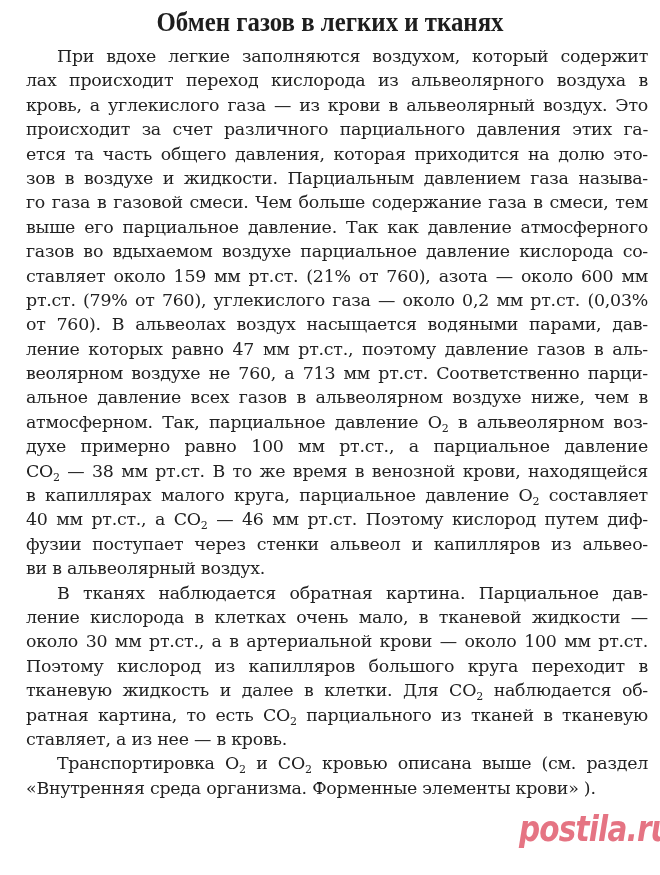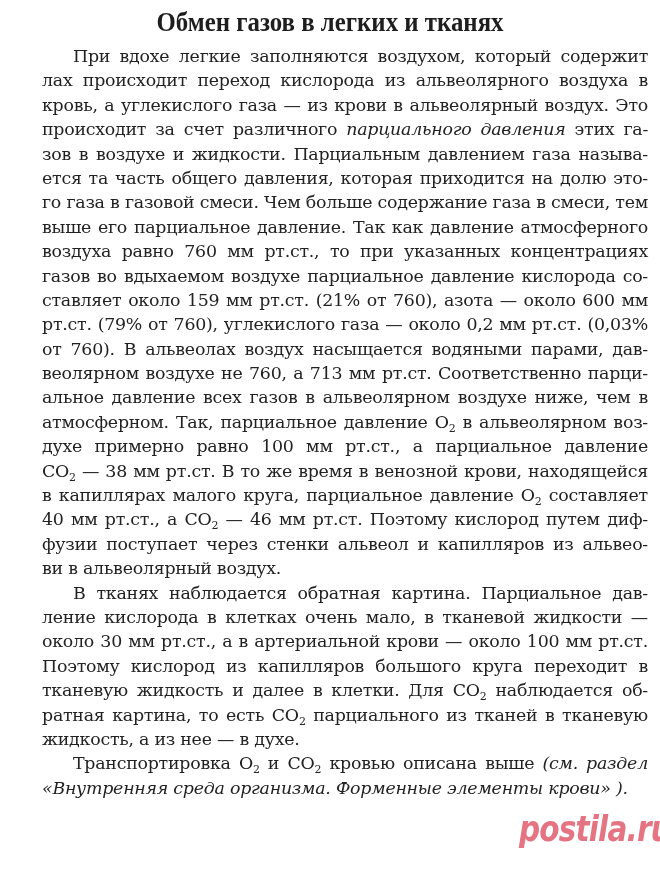--- a/index.html
+++ b/index.html
@@ -16,65 +16,64 @@
     transform: scaleX(0.92);
   }
   .body {
     position: absolute; left: 26px; top: 44px; width: 622px;
   }
   .line {
     display: block; height: 24.4px; line-height: 24.4px;
     font-size: 17.4px; white-space: nowrap;
     text-align: justify; text-align-last: justify;
     letter-spacing: -0.25px;
-    margin-left: 16px;
   }
   .line.indent { padding-left: 31px; }
   .line.last { text-align-last: left; }
-  .it { font-style: italic; }
+  .it { }
   sub { font-size: 11px; line-height: 0; vertical-align: -4px; }
   .watermark {
     position: absolute; left: 519px; top: 808px;
     font-family: "DejaVu Sans", sans-serif; font-weight: bold; font-style: italic;
     font-size: 36px; color: rgba(220, 70, 90, 0.75); letter-spacing: -1px;
     pointer-events: none; transform: scaleX(0.82); transform-origin: left top;
   }
 </style>
 </head>
 <body>
 
 <div class="page">
   <div class="title">Обмен газов в легких и тканях</div>
   <div class="body" id="body">
       <div class="line indent"><span>При вдохе легкие заполняются воздухом, который содержит</span></div>
       <div class="line"><span>лах происходит переход кислорода из альвеолярного воздуха в</span></div>
       <div class="line"><span>кровь, а углекислого газа — из крови в альвеолярный воздух. Это</span></div>
       <div class="line"><span>происходит за счет различного </span><span class="it">парциального давления</span><span> этих га-</span></div>
+      <div class="line"><span>ется та часть общего давления, которая приходится на долю это-</span></div>
       <div class="line"><span>зов в воздухе и жидкости. Парциальным давлением газа называ-</span></div>
-      <div class="line"><span>ется та часть общего давления, которая приходится на долю это-</span></div>
       <div class="line"><span>го газа в газовой смеси. Чем больше содержание газа в смеси, тем</span></div>
       <div class="line"><span>выше его парциальное давление. Так как давление атмосферного</span></div>
-      <div class="line"><span>воздуха равно 760 мм рт.ст., то при указанных концентрациях</span></div>
       <div class="line"><span>газов во вдыхаемом воздухе парциальное давление кислорода со-</span></div>
       <div class="line"><span>ставляет около 159 мм рт.ст. (21% от 760), азота — около 600 мм</span></div>
       <div class="line"><span>рт.ст. (79% от 760), углекислого газа — около 0,2 мм рт.ст. (0,03%</span></div>
       <div class="line"><span>от 760). В альвеолах воздух насыщается водяными парами, дав-</span></div>
+      <div class="line"><span>ление которых равно 47 мм рт.ст., поэтому давление газов в аль-</span></div>
       <div class="line"><span>веолярном воздухе не 760, а 713 мм рт.ст. Соответственно парци-</span></div>
       <div class="line"><span>альное давление всех газов в альвеолярном воздухе ниже, чем в</span></div>
       <div class="line"><span>атмосферном. Так, парциальное давление O</span><sub>2</sub><span> в альвеолярном воз-</span></div>
       <div class="line"><span>духе примерно равно 100 мм рт.ст., а парциальное давление</span></div>
       <div class="line"><span>CO</span><sub>2</sub><span> — 38 мм рт.ст. В то же время в венозной крови, находящейся</span></div>
       <div class="line"><span>в капиллярах малого круга, парциальное давление O</span><sub>2</sub><span> составляет</span></div>
       <div class="line"><span>40 мм рт.ст., а CO</span><sub>2</sub><span> — 46 мм рт.ст. Поэтому кислород путем диф-</span></div>
       <div class="line"><span>фузии поступает через стенки альвеол и капилляров из альвео-</span></div>
       <div class="line last"><span>ви в альвеолярный воздух.</span></div>
       <div class="line indent"><span>В тканях наблюдается обратная картина. Парциальное дав-</span></div>
       <div class="line"><span>ление кислорода в клетках очень мало, в тканевой жидкости —</span></div>
       <div class="line"><span>около 30 мм рт.ст., а в артериальной крови — около 100 мм рт.ст.</span></div>
       <div class="line"><span>Поэтому кислород из капилляров большого круга переходит в</span></div>
       <div class="line"><span>тканевую жидкость и далее в клетки. Для CO</span><sub>2</sub><span> наблюдается об-</span></div>
       <div class="line"><span>ратная картина, то есть CO</span><sub>2</sub><span> парциального из тканей в тканевую</span></div>
-      <div class="line last"><span>жидкость, а из нее — в духе.</span></div>
+      <div class="line last"><span>ставляет, а из нее — в кровь.</span></div>
       <div class="line indent"><span>Транспортировка O</span><sub>2</sub><span> и CO</span><sub>2</sub><span> кровью описана выше </span><span class="it">(см. раздел</span></div>
       <div class="line last"><span class="it">«Внутренняя среда организма. Форменные элементы крови» ).</span></div>
     </div>
   <div class="watermark">postila.ru</div>
 </div>
 
 </body></html>

